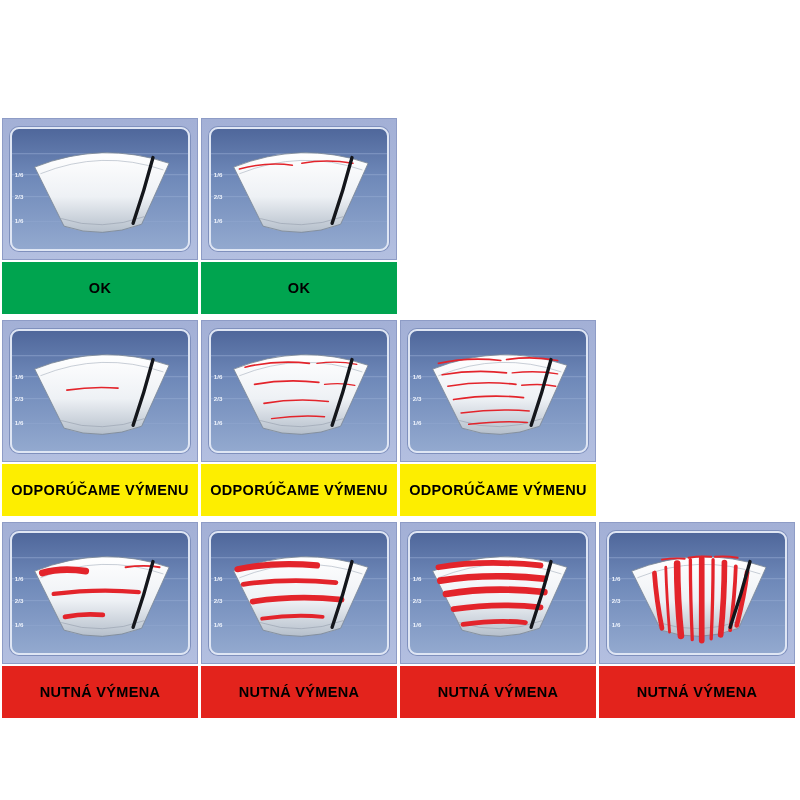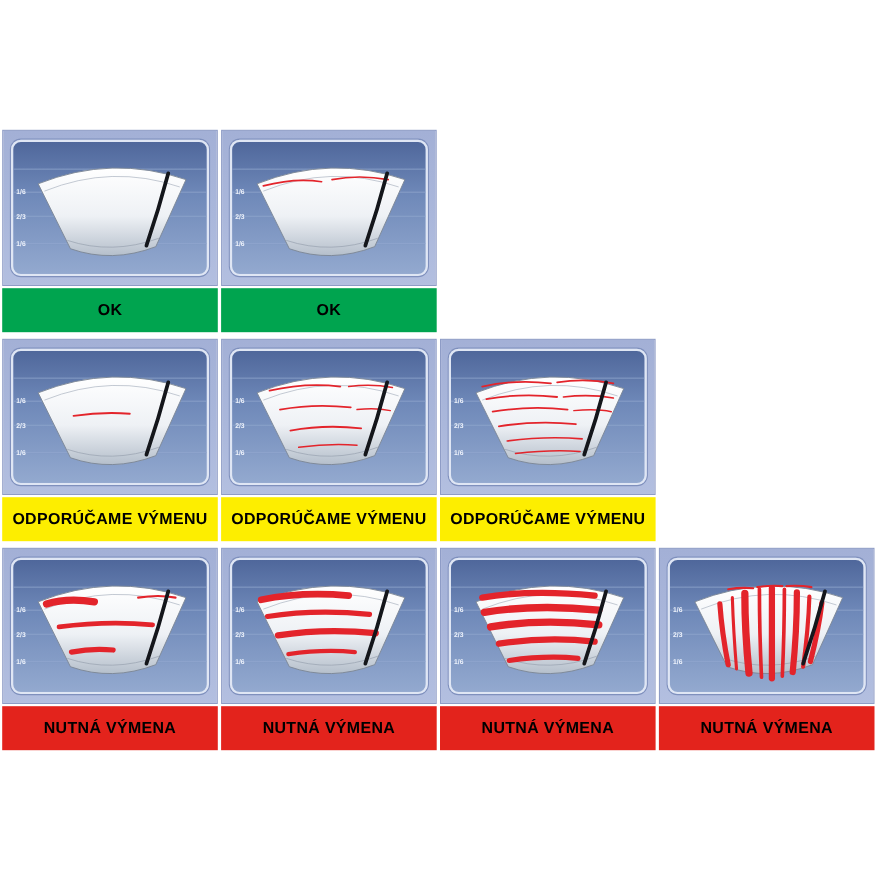--- a/index.html
+++ b/index.html
@@ -33,21 +33,21 @@
   .screen {
     width: 100%; height: 100%;
     border: 2px solid #dfe6f4;
     border-radius: 9px;
     background: linear-gradient(180deg, #4f679b 0%, #6f89b9 40%, #93a9cf 100%);
     box-shadow: 0 0 0 1px #7f90bd;
     overflow: hidden;
   }
   .screen svg { display: block; width: 100%; height: 100%; }
   .label {
-    height: 40px;
+    height: 52px;
     display: flex;
     align-items: center;
     justify-content: center;
     font-weight: 700;
     font-size: 14.5px;
     letter-spacing: 0.3px;
     color: #000;
   }
 </style>
 </head>

